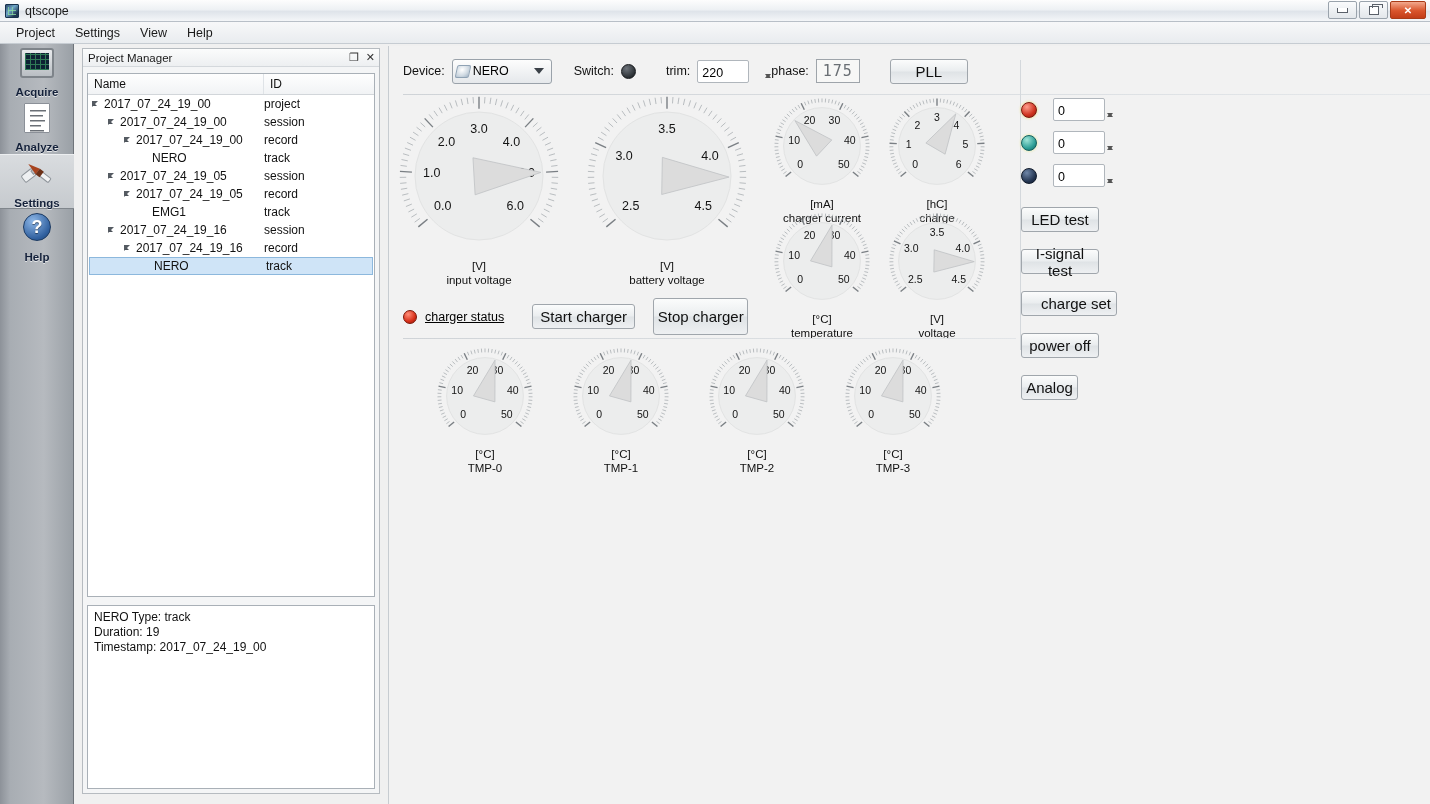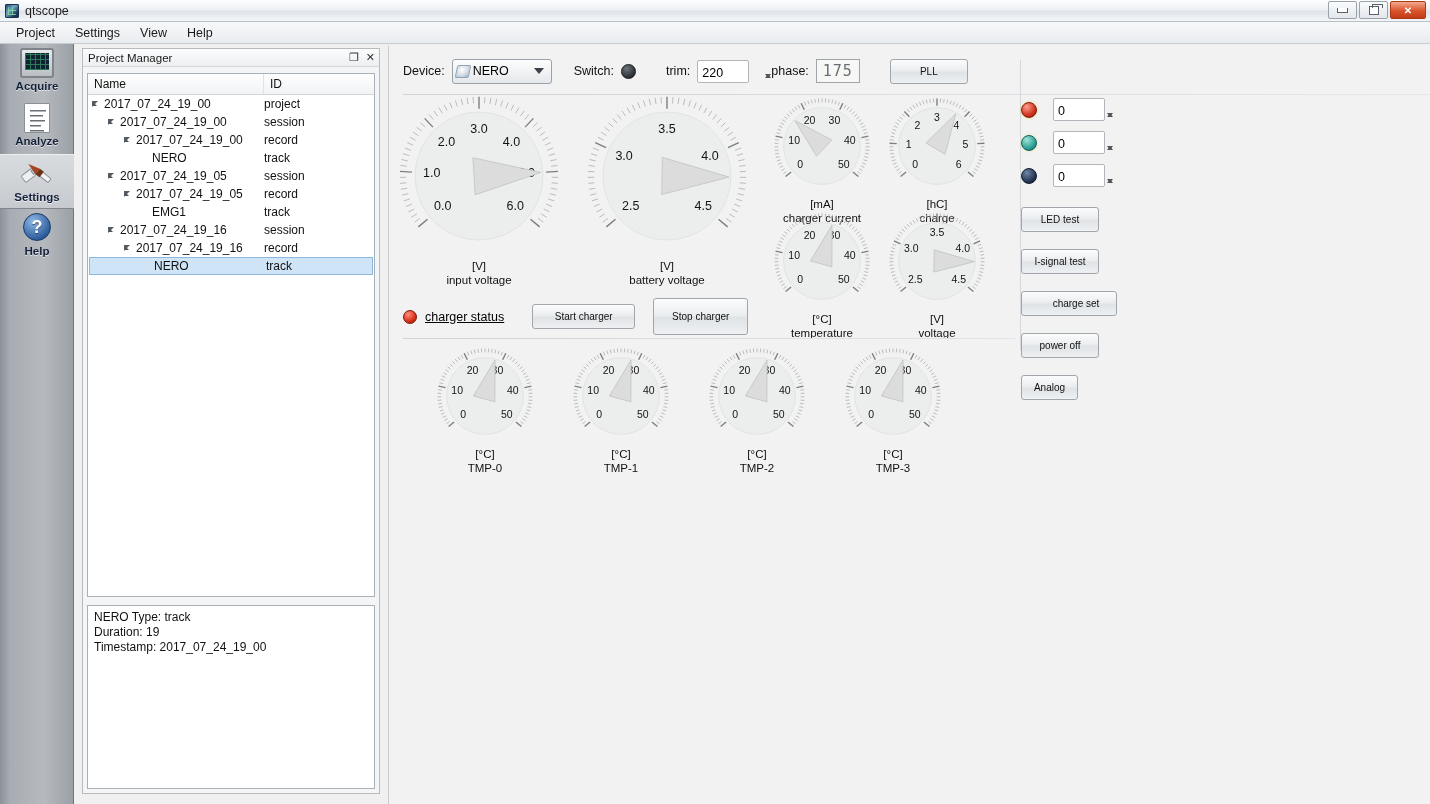--- a/index.html
+++ b/index.html
@@ -67,21 +67,21 @@
     border-right:1px solid #6f747a;
   }
   .rail-item{
     width:74px; height:55px; padding-top:4px;
     display:flex; flex-direction:column; align-items:center; justify-content:flex-start;
   }
   .rail-item.selected{
     background:linear-gradient(to bottom,#d9dcdf,#c6cace);
     border-top:1px solid #eceef0; border-bottom:1px solid #80868c;
   }
-  .rail-label{ font-size:11.5px; color:#14213a; font-weight:bold; margin-top:2px;
+  .rail-label{ font-size:11.5px; color:#14213a; font-weight:bold; margin-top:8px;
      text-shadow:0 1px 0 rgba(255,255,255,.65); }
   .rail-ico{ width:34px;height:30px; position:relative; }
 
   .ico-acquire{
     background:linear-gradient(to bottom,#e8eaec,#b9bec3);
     border:2px solid #7e848a; border-radius:3px;
   }
   .ico-acquire::after{
     content:""; position:absolute; left:3px; top:3px; right:3px; bottom:6px;
     background:#0d2233;
@@ -215,21 +215,21 @@
   }
   #lcd{
     width:44px;height:24px;border:1px solid #9ea4aa;background:#f7f7f6;
     display:flex;align-items:center;justify-content:center;
     font-family:"DejaVu Sans Mono", monospace; font-size:15px; letter-spacing:1px;
     color:#6a6f74;
   }
   .btn{
     border:1px solid #a0a6ac; border-radius:3px;
     background:linear-gradient(to bottom,#fbfcfc,#eaedef 48%,#dfe3e6 52%,#eef0f2);
-    font-size:10px; color:#111; text-align:center;
+    font-size:15px; color:#111; text-align:center;
     display:flex;align-items:center;justify-content:center;
     cursor:default;
   }
   #pll-btn{ width:78px;height:25px; }
 
   #divider{
     position:absolute; left:14px; top:48px; width:1120px; height:1px;
     background:linear-gradient(to right,#cfd3d7,#e6e9ec);
   }
 

